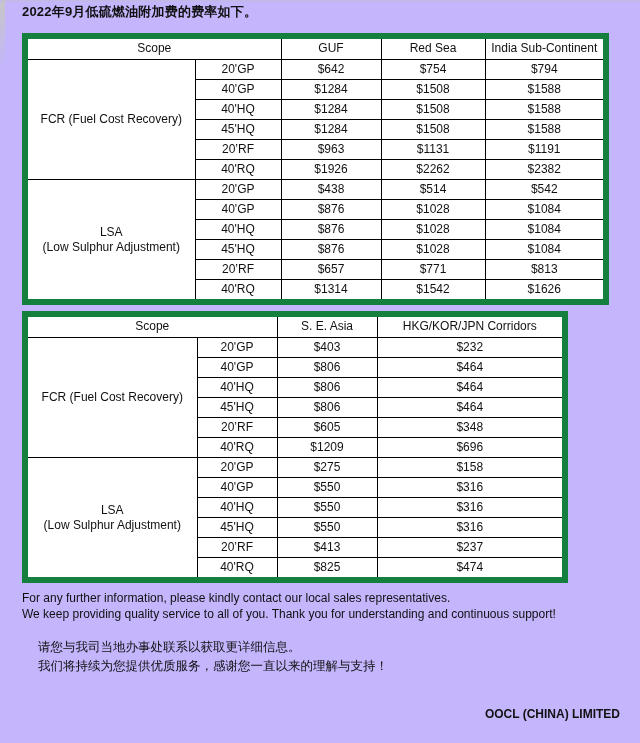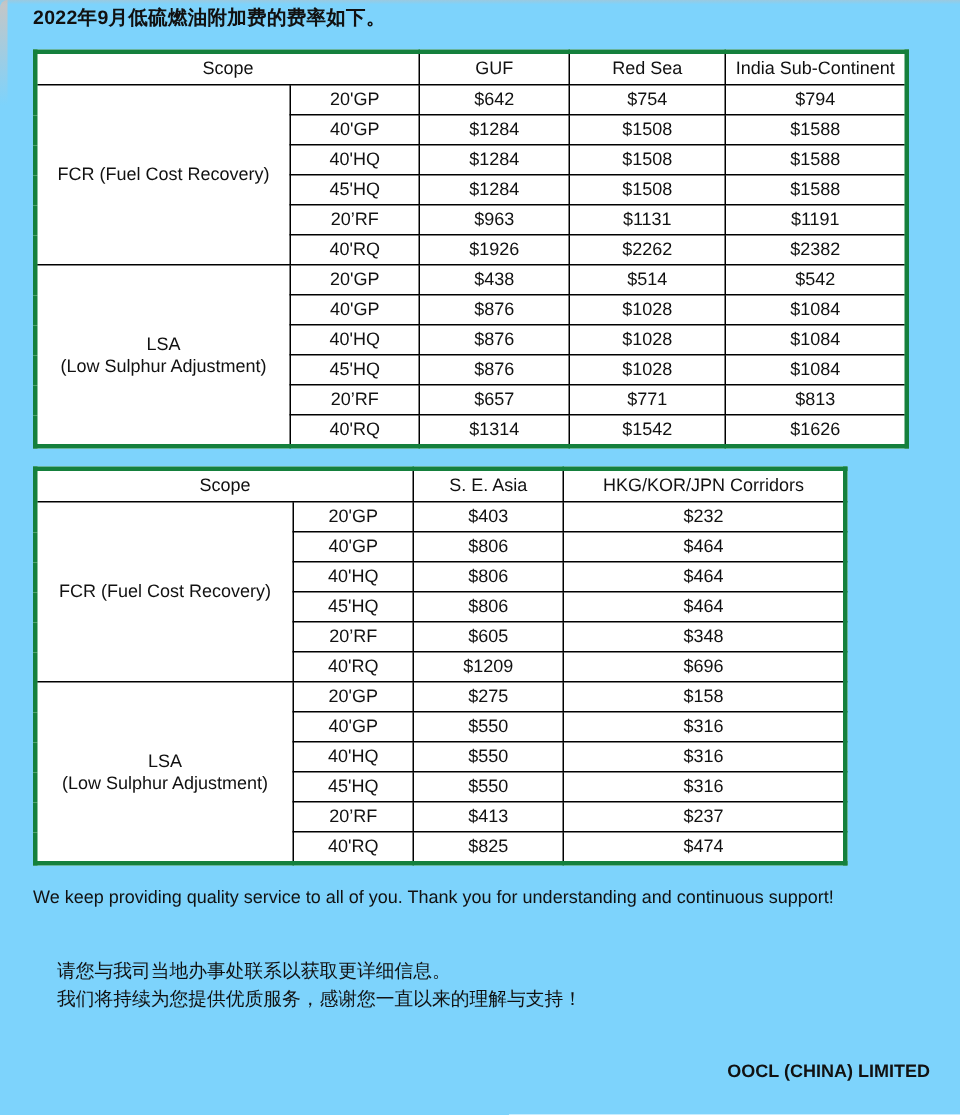--- a/index.html
+++ b/index.html
@@ -1,37 +1,37 @@
 <!DOCTYPE html>
 <html><head>
 <meta charset="utf-8">
 <style>
   html,body{margin:0;padding:0;background:#ffffff;}
   body{font-family:"Liberation Sans","DejaVu Sans",sans-serif;color:#111;}
   .page{
-    position:relative;width:640px;height:743px;background:#7dd3fc;overflow:hidden;
+    position:relative;width:640px;height:743px;background:#c4b5fd;overflow:hidden;
   }
   
   .page::before{
     content:"";position:absolute;left:0;top:0;width:5px;height:70px;
     background:linear-gradient(180deg,#c6c6c6,rgba(255,255,255,0));
     border-top-left-radius:10px;pointer-events:none;
   }
   .page::after{
     content:"";position:absolute;top:0;left:0;right:0;height:3px;
     background:linear-gradient(180deg,rgba(190,190,190,.45),rgba(255,255,255,0));
     pointer-events:none;
   }
   .title{
     position:absolute;left:22px;top:3px;font-size:13px;font-weight:bold;
     letter-spacing:0.2px;white-space:nowrap;
   }
   .rates-table{
     position:absolute;border-collapse:collapse;table-layout:fixed;
-    border:3px solid #15803d;font-size:12px;color:#111;background:#fff;
+    border:6px solid #15803d;font-size:12px;color:#111;background:#fff;
   }
   .rates-table th,.rates-table td{
     border:1px solid #000;text-align:center;vertical-align:middle;
     padding:0;font-weight:400;line-height:1.12;overflow:hidden;white-space:nowrap;
   }
   .rates-table th{height:20px;}
   .rates-table td{height:19px;}
   .rates-table .scope-label{white-space:normal;line-height:1.2;}
   .t1{left:22px;top:33px;width:581px;}
   .t2{left:22px;top:311px;width:540px;}
@@ -224,20 +224,21 @@
         </tr>
         <tr>
           <td>40'RQ</td>
           <td>$825</td>
           <td>$474</td>
         </tr>
       </tbody>
     </table>
 
   <div class="footer-en">
+    <div>For any further information, please kindly contact our local sales representatives.</div>
     <div>We keep providing quality service to all of you. Thank you for understanding and continuous support!</div>
   </div>
 
   <div class="footer-zh">
     <div>请您与我司当地办事处联系以获取更详细信息。</div>
     <div>我们将持续为您提供优质服务，感谢您一直以来的理解与支持！</div>
   </div>
 
   <div class="signature">
     <div class="sig-en">OOCL (CHINA) LIMITED</div>

